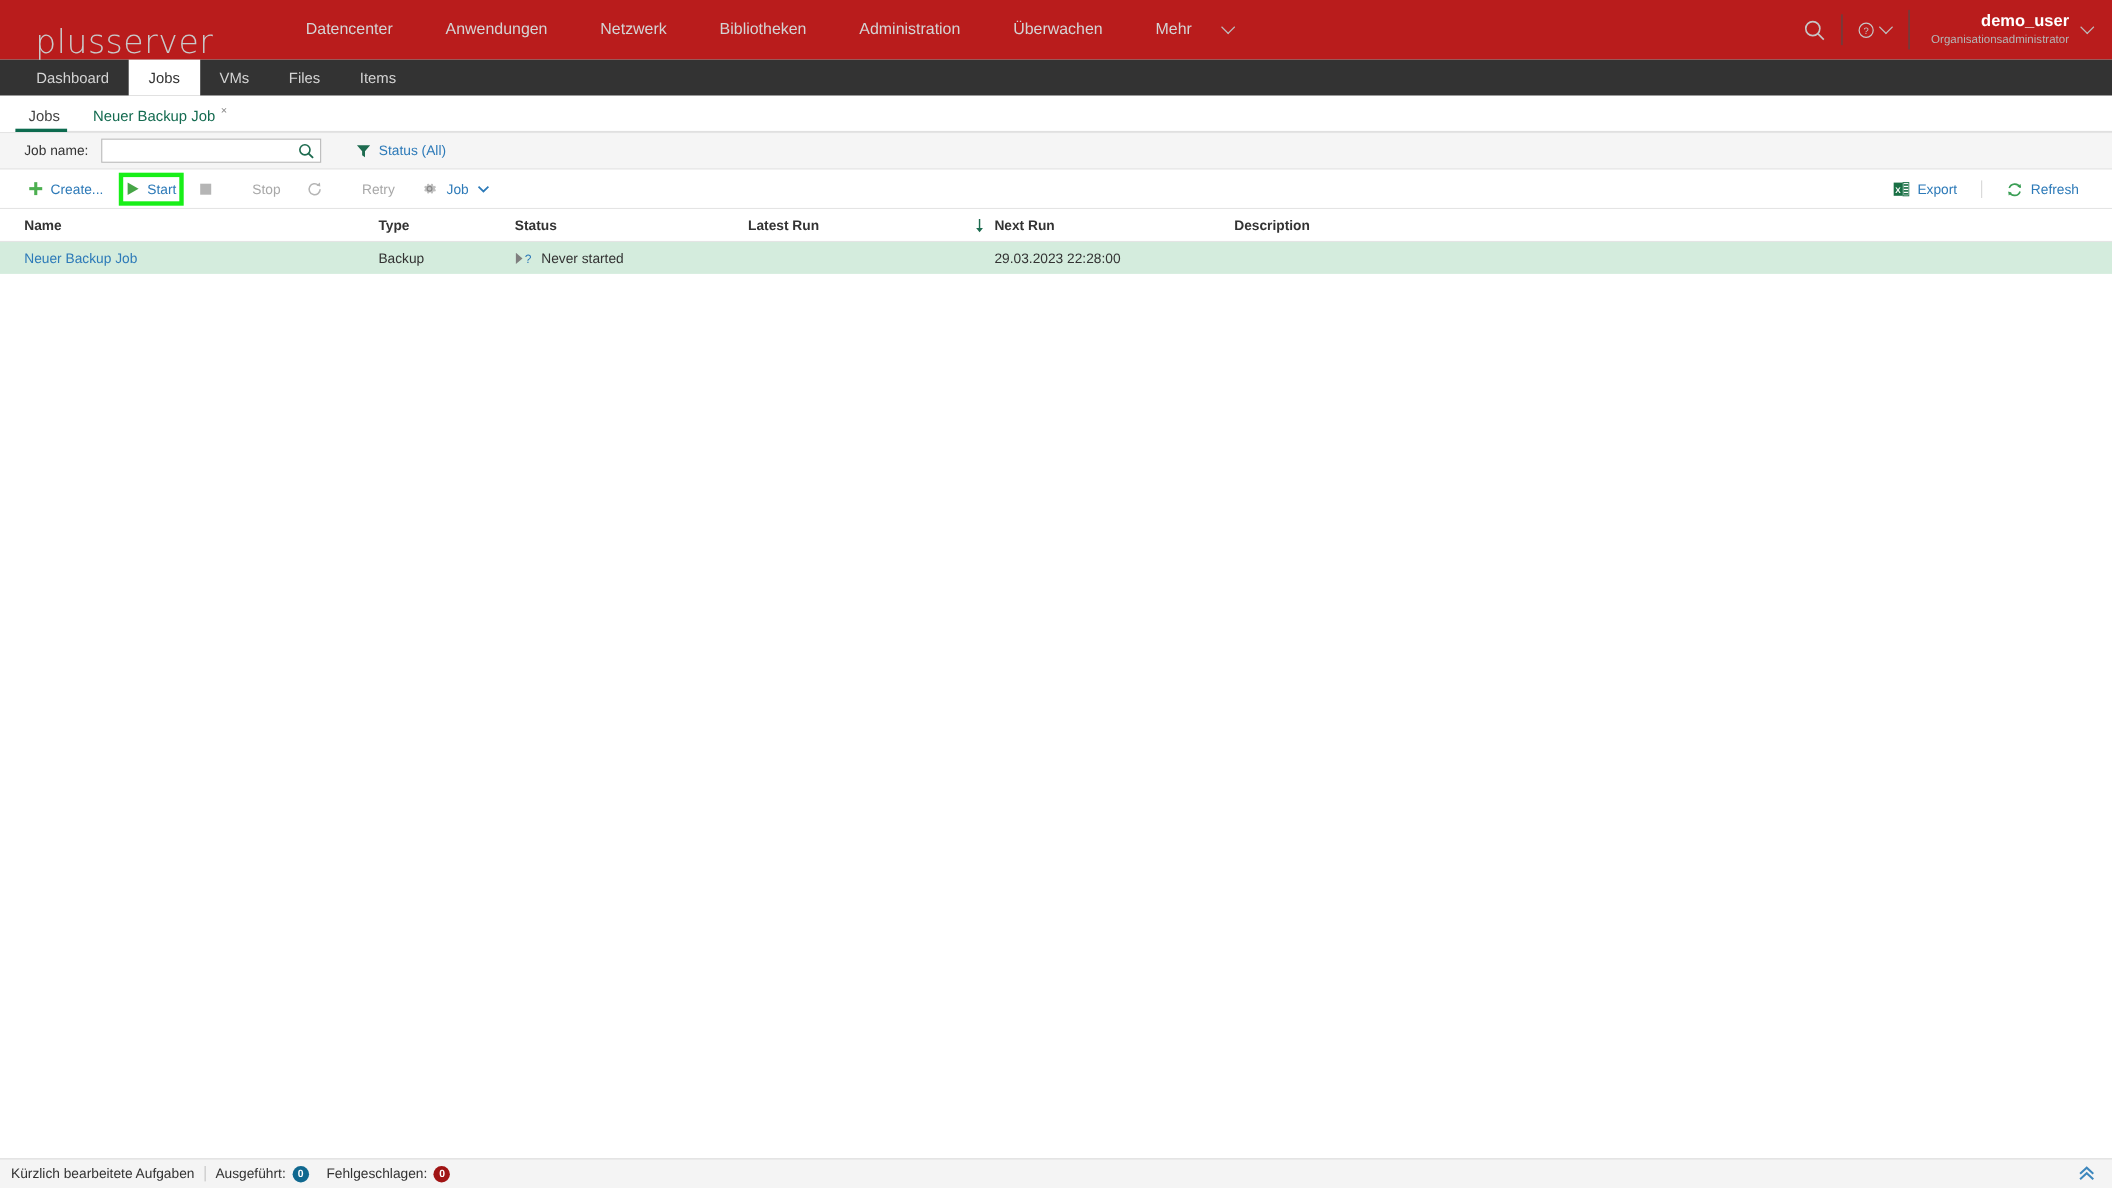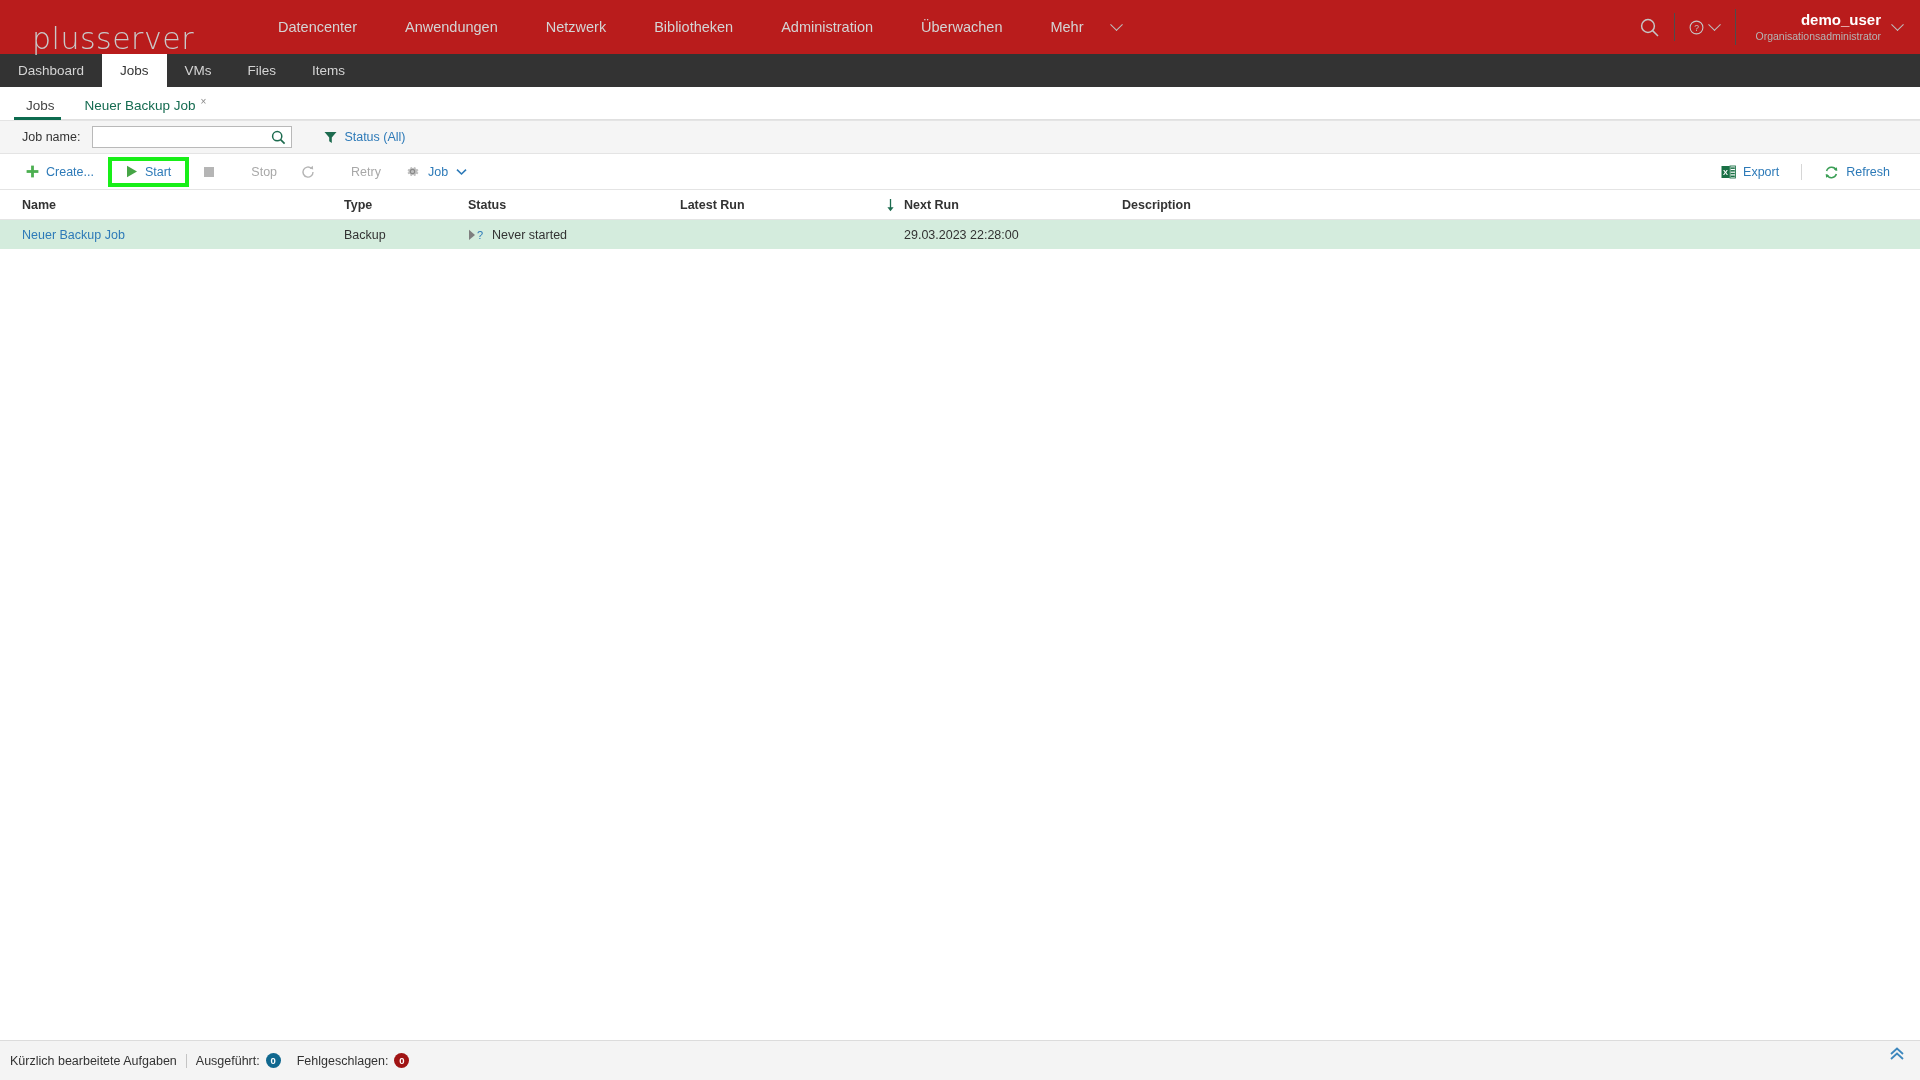--- a/index.html
+++ b/index.html
@@ -73,20 +73,21 @@
   .user-text { text-align: right; line-height: 1.25; }
   .user-name { color: #ffffff; font-size: 15px; font-weight: bold; }
   .user-role { color: #b5b5b5; font-size: 10.5px; }
 
   
   .subnav {
     height: 33px;
     background: #333333;
     display: flex;
     align-items: stretch;
+    padding-left: 15px;
   }
   .subnav-item {
     color: #d4d4d4;
     font-size: 13.5px;
     padding: 0 18px;
     display: flex; align-items: center;
     cursor: pointer;
   }
   .subnav-item.active {
     background: #ffffff;
@@ -173,21 +174,21 @@
     color: #2d7ab8;
     padding: 4px 12px;
     cursor: pointer;
     white-space: nowrap;
   }
   .tool-btn.disabled { color: #a8a8a8; cursor: default; gap: 36px; }
   .tool-btn.highlight {
     outline: 4px solid #18ef18;
     background: #fff;
     margin: 0 6px;
-    padding: 4px 14px;
+    padding: 4px 3px;
   }
   .tool-sep {
     width: 1px; height: 16px; background: #d6d6d6; margin: 0 10px;
   }
   .toolbar-right {
     position: absolute; right: 18px; top: 0; height: 36px;
     display: flex; align-items: center;
   }
 
   
@@ -216,21 +217,21 @@
   .c-sort   { width: 28px; display: flex; justify-content: center; }
   .c-next   { width: 218px; }
   .c-desc   { flex: 1; }
   .linktext { color: #2d7ab8; }
   .rowtext  { color: #333; }
 
   
   .footer {
     position: absolute;
     left: 0; right: 0; bottom: 0;
-    height: 40px;
+    height: 27px;
     background: #f4f4f4;
     border-top: 1px solid #dcdcdc;
     display: flex; align-items: center;
     padding-left: 10px;
     font-size: 12.5px; color: #333;
   }
   .footer-sep { width: 1px; height: 14px; background: #c4c4c4; margin: 0 9px; }
   .footer-seg { display: flex; align-items: center; gap: 6px; margin-right: 16px; }
   .pill {
     display: inline-flex; align-items: center; justify-content: center;

